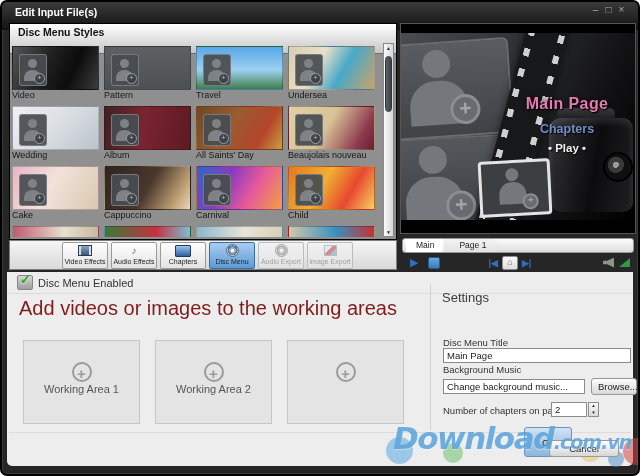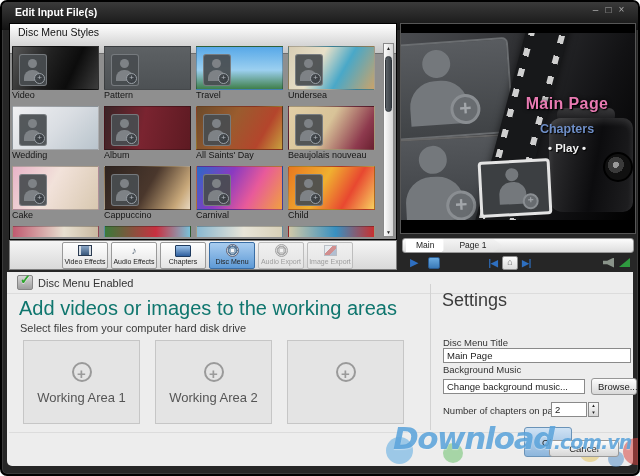--- a/index.html
+++ b/index.html
@@ -5,21 +5,21 @@
   html,body{margin:0;padding:0;background:#fff}
   body{width:640px;height:476px;position:relative;font-family:"Liberation Sans",sans-serif;-webkit-font-smoothing:antialiased}
   .window{position:absolute;inset:0;background:#262626;border:2px solid #000;border-radius:7px;box-sizing:border-box;overflow:hidden;box-shadow:inset 0 0 0 1px #3a3a3a}
   
   .titlebar{position:absolute;top:0;left:0;right:0;height:28px;background:linear-gradient(#3a3a3a,#121212)}
   .title{position:absolute;left:13px;top:4px;color:#fff;font-size:10.5px;font-weight:bold}
   .winctrl{position:absolute;right:10px;top:2px;color:#aaa;font-size:10px}
   .winctrl span{display:inline-block;width:13px;text-align:center;cursor:default}
   
   .left-panel{position:absolute;left:7px;top:21px;width:388px;height:217px;border:1px solid #000;box-sizing:border-box;background:#8f8f8f}
-  .panel-header{height:30px;background:linear-gradient(#ffffff,#c6c6c6);border-bottom:1px solid #6e6e6e;font-size:10.5px;font-weight:normal;color:#111;padding:2px 0 0 8px;box-sizing:border-box}
+  .panel-header{height:30px;background:linear-gradient(#ffffff,#c6c6c6);border-bottom:1px solid #6e6e6e;font-size:10.5px;font-weight:bold;color:#111;padding:2px 0 0 8px;box-sizing:border-box}
   .tile-grid{position:absolute;left:2px;top:19px;right:14px;bottom:2px;overflow:hidden;display:flex;flex-wrap:wrap;gap:5px;align-content:flex-start;padding-top:3px}
   .tile{width:87px}
   .tile-img{height:44px;position:relative;overflow:hidden;border:1px solid rgba(0,0,0,.25);box-sizing:border-box}
   .tile-label{font-size:9px;color:#161616;text-align:left;height:11px;line-height:11px;white-space:nowrap;overflow:hidden}
   .ph{position:absolute;left:6px;bottom:3px;width:26px;height:30px;background:rgba(72,76,80,.93);border:1px solid rgba(130,134,138,.8);border-radius:3px}
   .ph-head{position:absolute;left:8px;top:4px;width:9px;height:9px;border-radius:50%;background:#7e8286}
   .ph-torso{position:absolute;left:4px;top:15px;width:17px;height:11px;border-radius:8px 8px 0 0;background:#7e8286}
   .ph-plus{position:absolute;right:1px;bottom:1px;width:9px;height:9px;border:1px solid #9aa0a6;border-radius:50%;color:#b2b8be;font-size:8px;line-height:8px;text-align:center;background:rgba(58,62,66,.9)}
   .partial-row{width:100%;display:flex;gap:5px}
   .sliver{width:87px;height:40px;border:1px solid rgba(0,0,0,.25);box-sizing:border-box}
@@ -73,29 +73,29 @@
   .tr-home{width:14px;height:12px;border:1px solid #8e8e8e;background:linear-gradient(#fafafa,#dcdcdc);border-radius:2px;font-size:9px;line-height:11px;text-align:center;color:#555;cursor:pointer}
   .tr-right{margin-left:auto;display:flex;align-items:center;gap:5px;margin-right:4px}
   .speaker{width:11px;height:10px;background:#8a948a;clip-path:polygon(0 32%,38% 32%,100% 0,100% 100%,38% 68%,0 68%);cursor:pointer}
   .voltri{width:0;height:0;border-left:11px solid transparent;border-bottom:9px solid #2f9a3f;cursor:pointer}
   
   .bottom-panel{position:absolute;left:5px;right:5px;top:270px;height:194px;background:#ededed;border-radius:0 0 5px 5px}
   .enabled-bar{position:absolute;left:0;right:0;top:0;height:21px;border-bottom:1px solid #dcdcdc}
   .check-icon{position:absolute;left:10px;top:3px;width:14px;height:13px;background:linear-gradient(#d6d6d6,#9e9e9e);border:1px solid #868686;border-radius:2px}
   .check-icon i{position:absolute;left:2px;top:-4px;font-style:normal;font-weight:bold;font-size:13px;color:#2ca52c;text-shadow:0 1px 0 rgba(255,255,255,.5)}
   .enabled-label{position:absolute;left:31px;top:5px;font-size:11px;color:#333}
-  .heading{position:absolute;left:12px;top:25px;font-size:20px;color:#0f766e}
+  .heading{position:absolute;left:12px;top:25px;font-size:20px;color:#7f1d1d}
   .subheading{position:absolute;left:13px;top:50px;font-size:11px;color:#3b3b3b}
   .areas{position:absolute;left:16px;top:68px;display:flex;gap:15px}
   .area-box{width:117px;height:84px;background:#e4e4e4;border:1px solid #c6c6c6;box-sizing:border-box;text-align:center;cursor:pointer}
   .plus-circle{display:inline-block;margin-top:21px;width:20px;height:20px;border:2px solid #9a9a9a;border-radius:50%;color:#9a9a9a;font-size:15px;line-height:19px;box-sizing:border-box;font-weight:bold}
-  .area-label{display:block;margin-top:7px;font-size:13px;color:#555}
+  .area-label{display:block;font-size:11px;color:#555}
   .vdiv{position:absolute;left:423px;top:12px;bottom:36px;width:1px;background:#d2d2d2}
   .settings{position:absolute;left:434px;top:0;width:197px;height:160px}
-  .settings-heading{position:absolute;left:1px;top:18px;font-size:18px;color:#3b3b3b}
+  .settings-heading{position:absolute;left:1px;top:18px;font-size:13px;color:#3b3b3b}
   .fld-label{position:absolute;font-size:9.5px;color:#333}
   .lbl-title{left:2px;top:65px}
   .lbl-music{left:2px;top:92px}
   .lbl-chap{left:2px;top:133px}
   .txt{position:absolute;box-sizing:border-box;height:15px;border:1px solid #8a8a8a;background:#fff;font-size:9.5px;color:#222;padding:0 3px;font-family:inherit}
   .in-title{left:2px;top:76px;width:188px}
   .in-music{left:2px;top:107px;width:142px}
   .btn{box-sizing:border-box;border-radius:3px;font-family:inherit;font-size:9.5px;color:#222;cursor:pointer}
   .btn-browse{position:absolute;left:150px;top:106px;width:46px;height:17px;background:linear-gradient(#fdfdfd,#d9d9d9);border:1px solid #979797}
   .in-chap{left:110px;top:130px;width:36px}
@@ -371,21 +371,20 @@
   </div>
 
   <div class="bottom-panel">
     <div class="enabled-bar">
       <span class="check-icon">
           <i>✓</i>
         </span>
       <span class="enabled-label">Disc Menu Enabled</span>
     </div>
     <div class="heading">Add videos or images to the working areas</div>
-    <div class="subheading">Select files from your computer hard disk drive</div>
     <div class="areas">
 
         <div class="area-box">
           <span class="plus-circle">+</span>
           <span class="area-label">Working Area 1</span>
         </div>
 
         <div class="area-box">
           <span class="plus-circle">+</span>
           <span class="area-label">Working Area 2</span>

